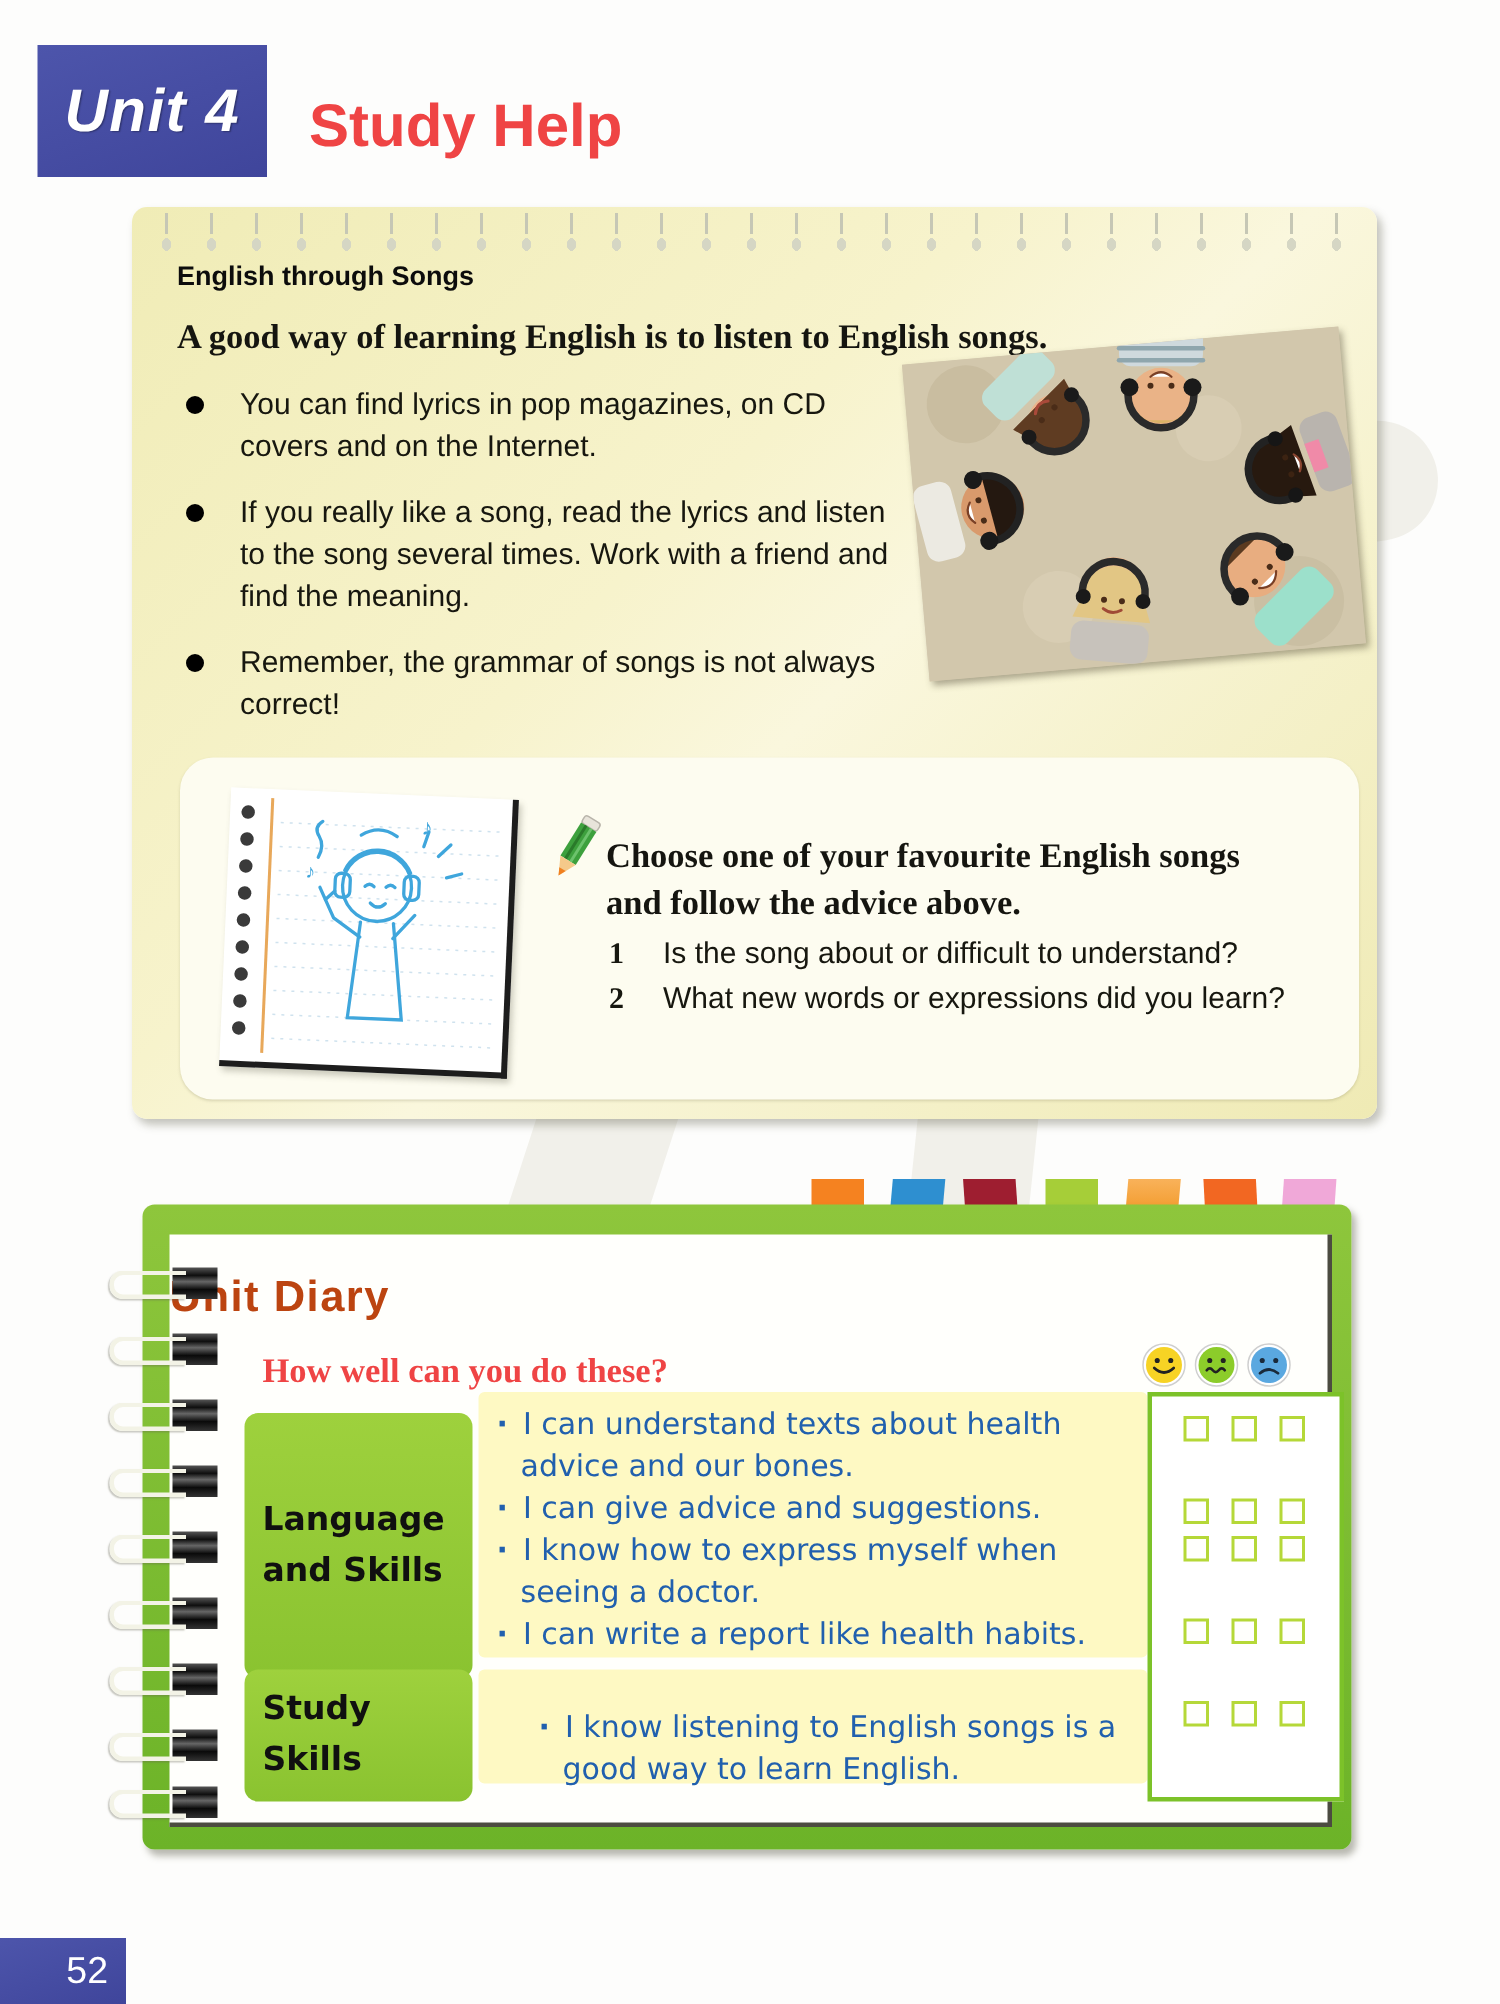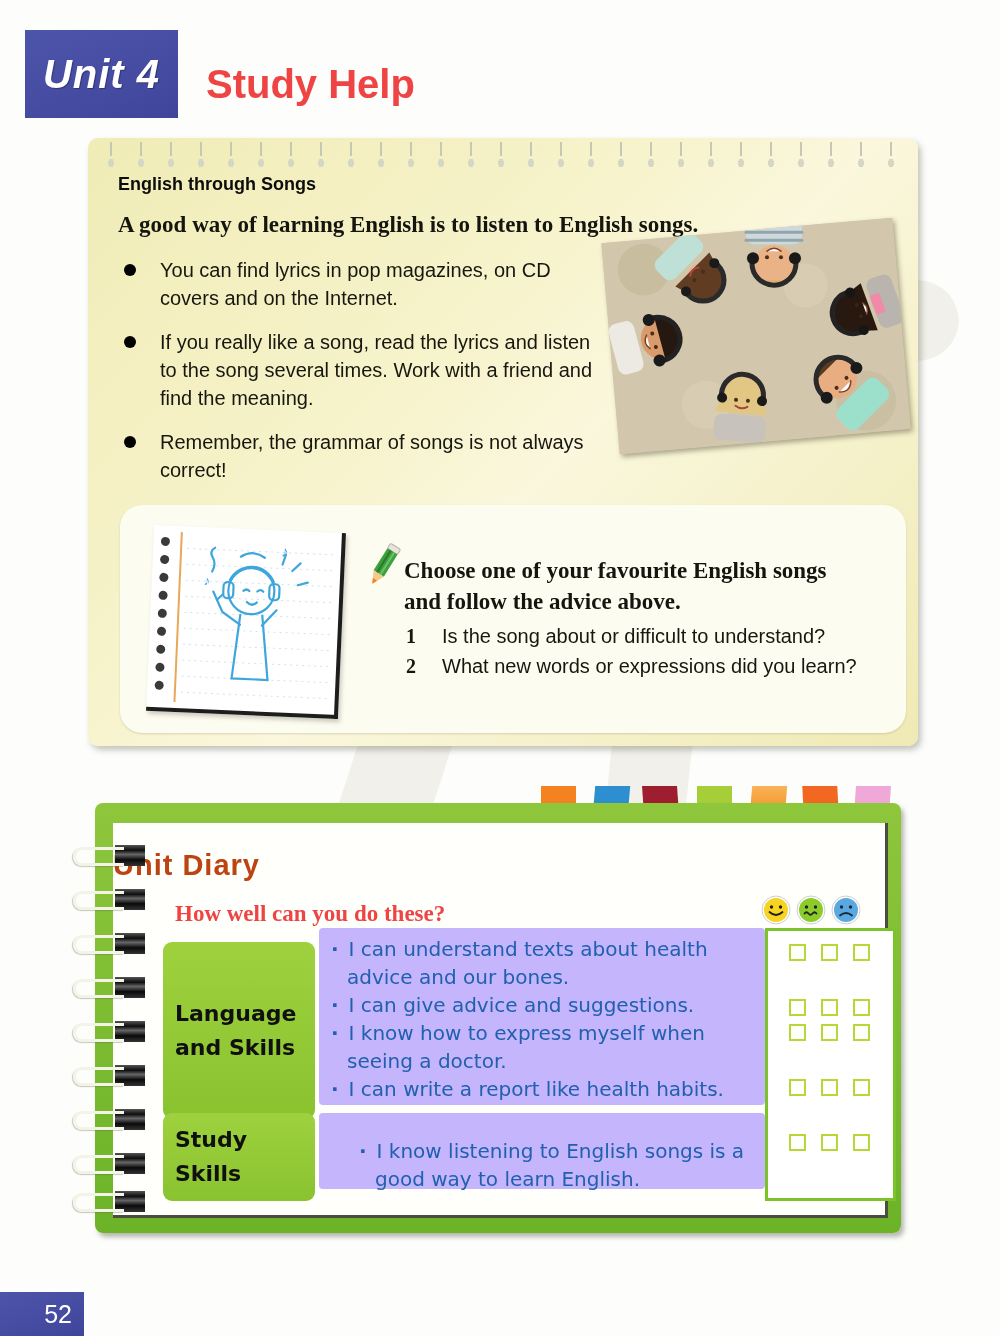--- a/index.html
+++ b/index.html
@@ -80,21 +80,21 @@
   .prompt { position:absolute; left:62px; top:78px; font-family:"Liberation Serif", serif;
     font-weight:bold; font-size:23px; color:#ef4444;text-align:center; }
   .emojis { position:absolute; right:24px; top:72px; display:flex; gap:5px; }
 
   
   .cell-label { position:absolute; left:50px; width:152px; border-radius:9px;
     background:linear-gradient(180deg,#9ed13d,#8ac330); display:flex; flex-direction:column; justify-content:center;
     padding:0 12px; font-family:"DejaVu Sans", sans-serif; font-weight:bold; font-size:22px; line-height:34px; color:#101010; }
   .row1l { top:119px; height:177px; }
   .row2l { top:290px; height:88px; }
-  .cell-items { position:absolute; left:206px; width:446px; border-radius:4px; background:#c4b5fd;
+  .cell-items { position:absolute; left:206px; width:446px; border-radius:4px; background:#fef9c3;
     font-family:"DejaVu Sans", sans-serif; font-size:20px; line-height:28px; color:#2160ae; padding:7px 4px 0 12px; }
   .row1i { top:105px; height:177px; }
   .row2i { top:290px; height:76px; padding-top:24px;padding-left:40px; }
   .item { padding-left:16px; text-indent:-16px; }
   .item::before { content:'\00B7\2002'; font-weight:bold; }
   .checkpanel { position:absolute; left:652px; top:105px; width:131px; height:273px;
     background:#fff; border:3px solid #7cc229; }
   .cbrow { position:absolute; left:21px; display:flex; gap:15px; }
   .cb { width:17px; height:17px; border:2px solid #b5d838; background:#fffffc; }
   .g1{top:13px;} .g2{top:68px;} .g3{top:93px;} .g4{top:148px;} .g5{top:203px;}

